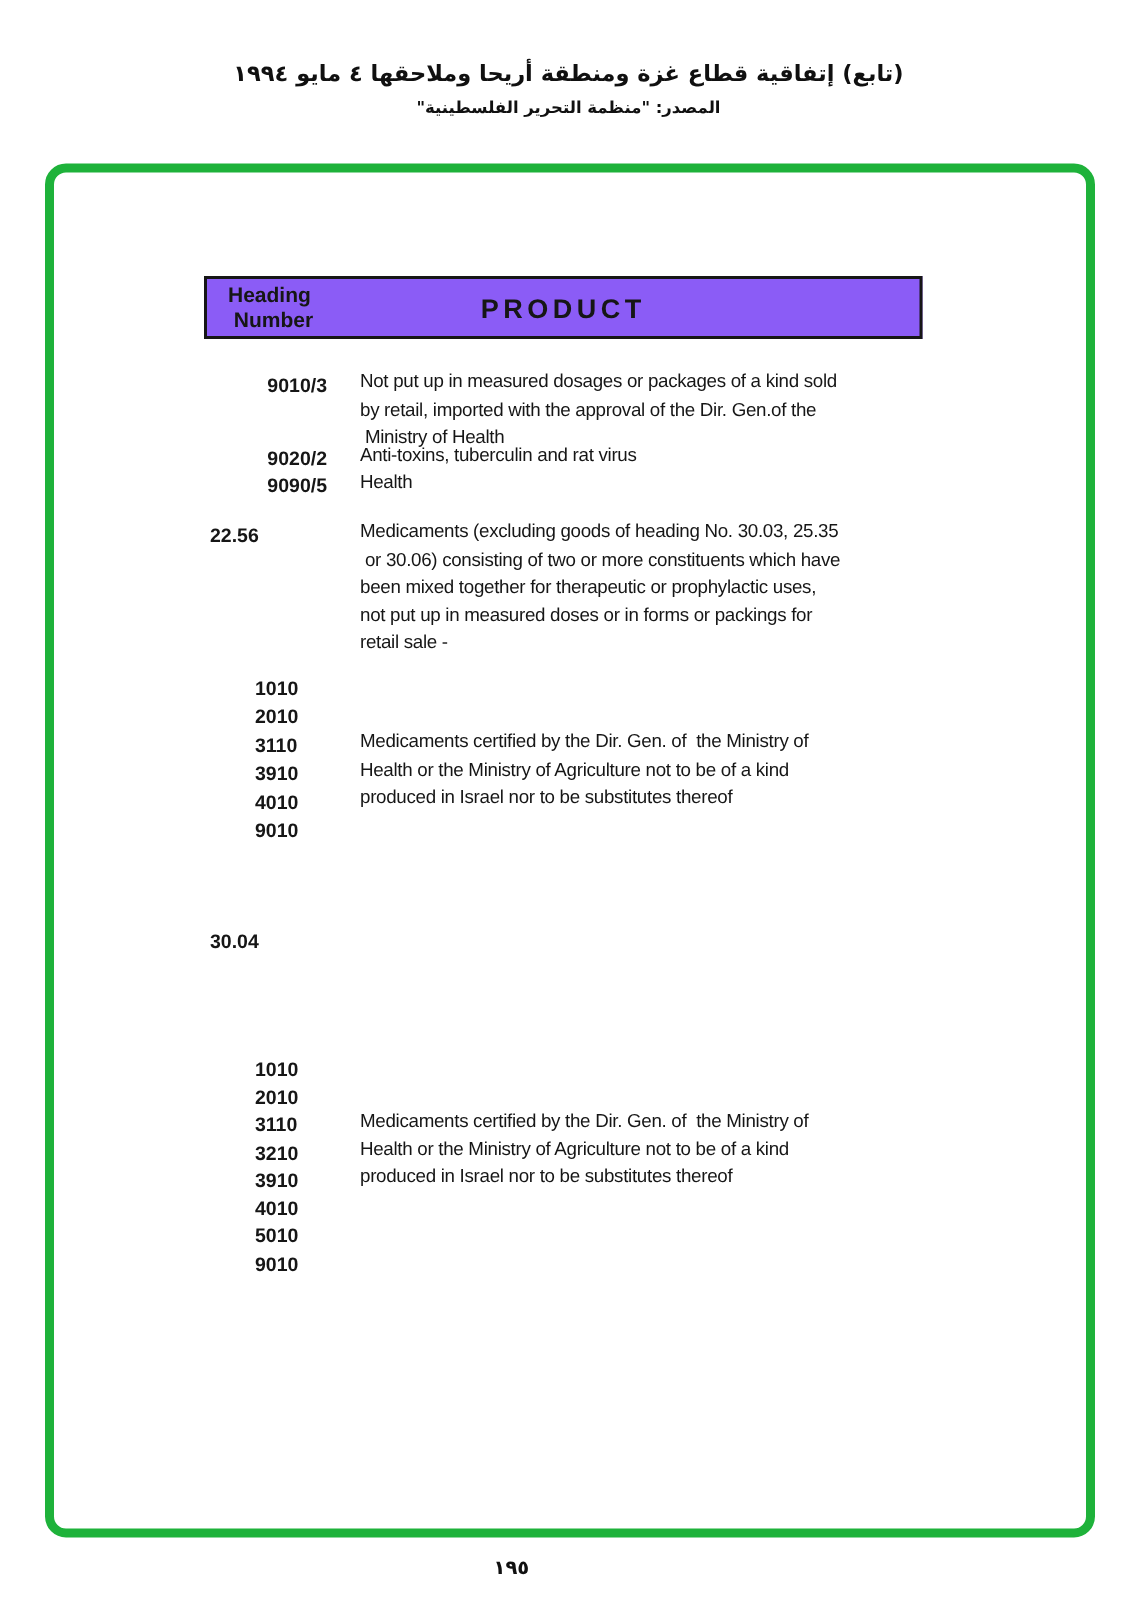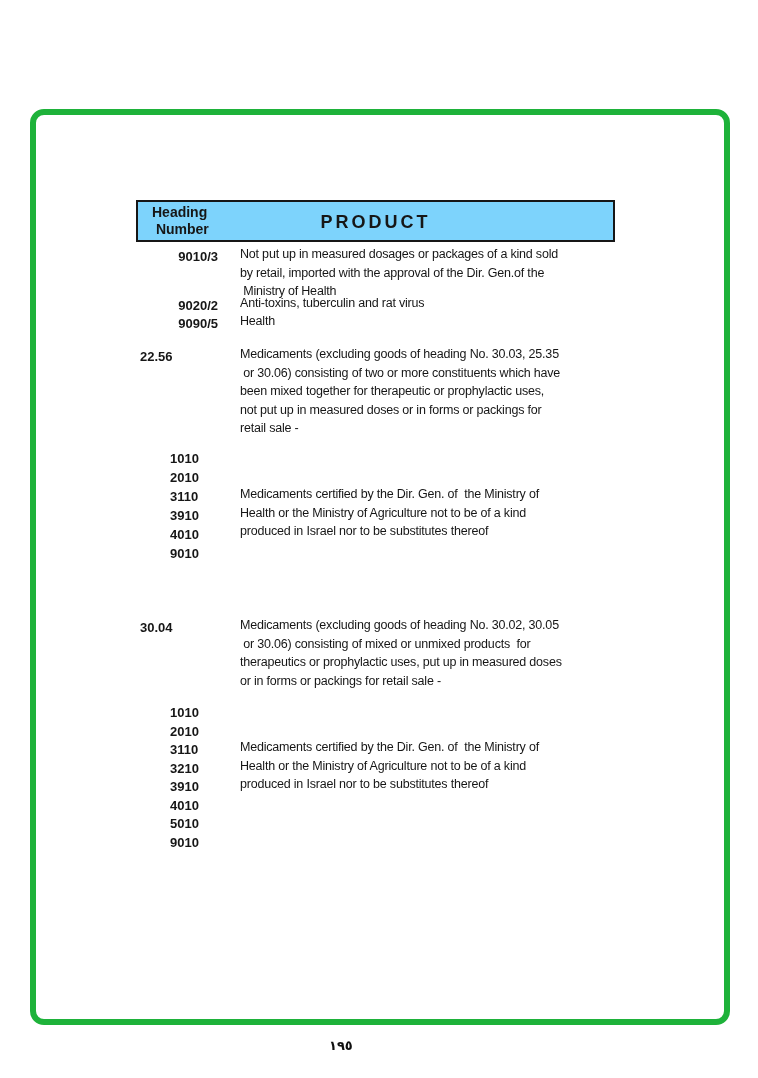--- a/index.html
+++ b/index.html
@@ -39,24 +39,24 @@
     position: absolute;
     left: 30px; top: 109px;
     width: 688px; height: 904px;
     border: 6px solid #1eb23a;
     border-radius: 14px;
     background: transparent;
   }
   
   .table-header {
     position: absolute;
-    left: 136px; top: 200px;
+    left: 136px; top: 184px;
     width: 475px; height: 38px;
     border: 2px solid #161616;
-    background: #7dd3fc;
+    background: #8b5cf6;
   }
   .col-heading {
     position: absolute;
     left: 14px; top: 2px;
     font-size: 14px; font-weight: 700;
     line-height: 17px;
     white-space: pre;
     color: #161616;
   }
   .col-product {
@@ -104,20 +104,24 @@
     font-size: 13px; font-weight: 700;
     letter-spacing: 4px;
     color: #101010;
   }
 </style>
 </head>
 <body>
 
 <div class="page">
 
+  <div class="arabic-header">
+    <div class="arabic-title">(تابع) إتفاقية قطاع غزة ومنطقة أريحا وملاحقها ٤ مايو ١٩٩٤</div>
+    <div class="arabic-source">المصدر:  "منظمة التحرير الفلسطينية"</div>
+  </div>
 
   <div class="green-frame"></div>
 
   <div class="table-header">
     <div class="col-heading">Heading
  Number</div>
     <div class="col-product">PRODUCT</div>
   </div>
 
   <div class="code sub" style="top:248px">9010/3</div>
@@ -142,24 +146,20 @@
 2010
 3110
 3910
 4010
 9010</div>
   <div class="body-text" style="top:485px">Medicaments certified by the Dir. Gen. of  the Ministry of
 Health or the Ministry of Agriculture not to be of a kind
 produced in Israel nor to be substitutes thereof</div>
 
   <div class="code main" style="top:619px">30.04</div>
-  <div class="body-text" style="top:616px">Medicaments (excluding goods of heading No. 30.02, 30.05
- or 30.06) consisting of mixed or unmixed products  for
-therapeutics or prophylactic uses, put up in measured doses
-or in forms or packings for retail sale -</div>
 
   <div class="code list" style="top:704px; line-height:18.5px">1010
 2010
 3110
 3210
 3910
 4010
 5010
 9010</div>
   <div class="body-text" style="top:738px">Medicaments certified by the Dir. Gen. of  the Ministry of

